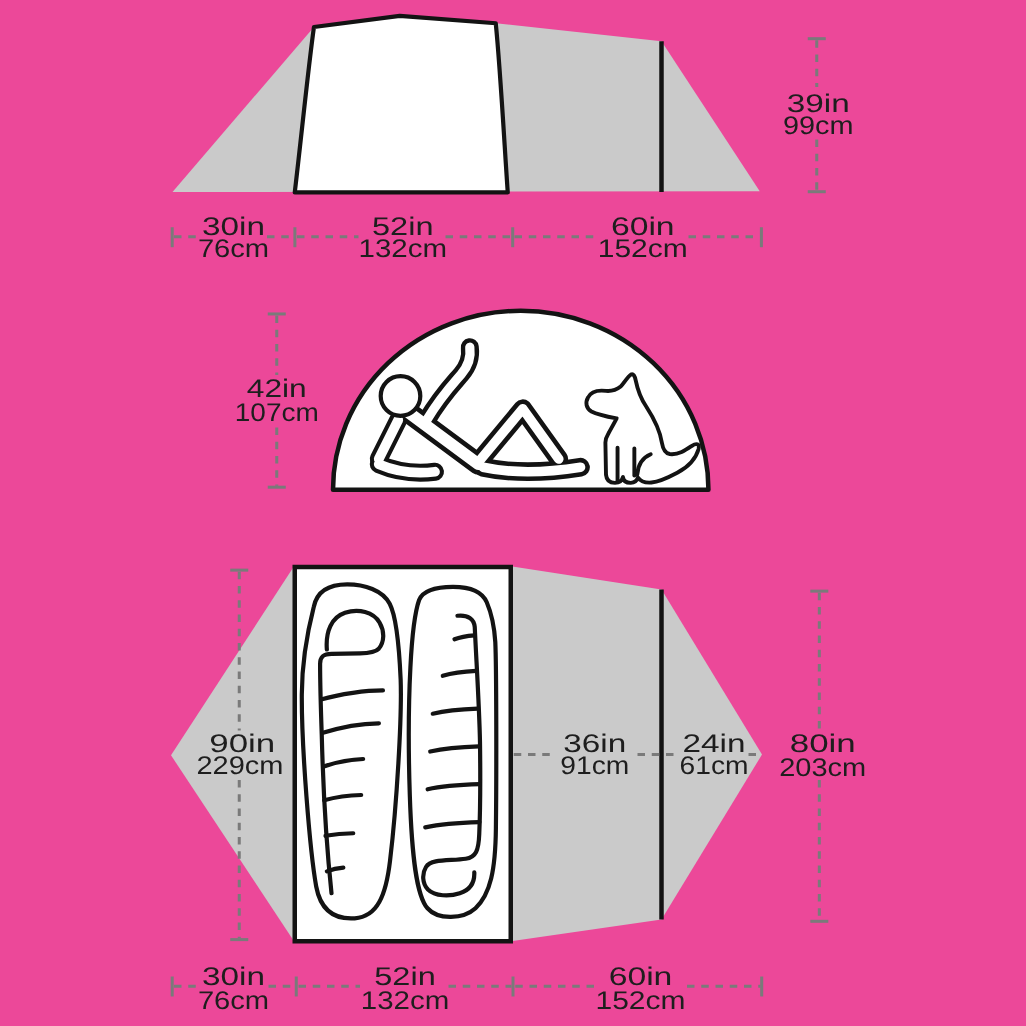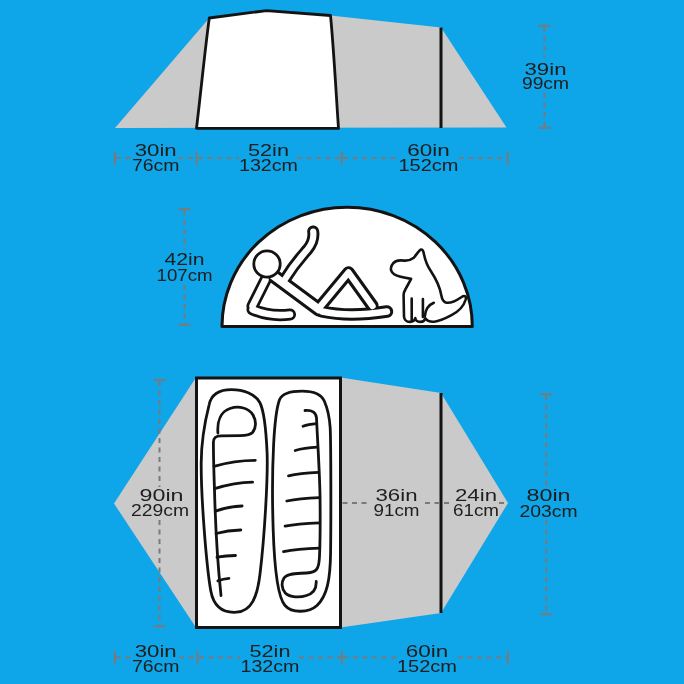--- a/index.html
+++ b/index.html
@@ -1,16 +1,16 @@
 <!DOCTYPE html>
 <html><head>
 <meta charset="utf-8">
 <style>
 html,body{margin:0;padding:0;background:#ffffff;}
-#wrap{width:684px;height:684px;position:relative;background:#0ea5e9;overflow:hidden;}
+#wrap{width:684px;height:684px;position:relative;background:#ec4899;overflow:hidden;}
 text{font-family:"Liberation Sans",sans-serif;fill:#1e1e1e;}
 </style>
 </head>
 <body>
 <div id="wrap">
 <svg width="684" height="684" viewBox="0 0 684 684" xmlns="http://www.w3.org/2000/svg">
 <defs></defs>
 
 <polygon points="115,128 209.3,18 266.5,10.6 330.5,15.5 441,27.5 506.5,127.5" fill="#cacaca"></polygon>
 

